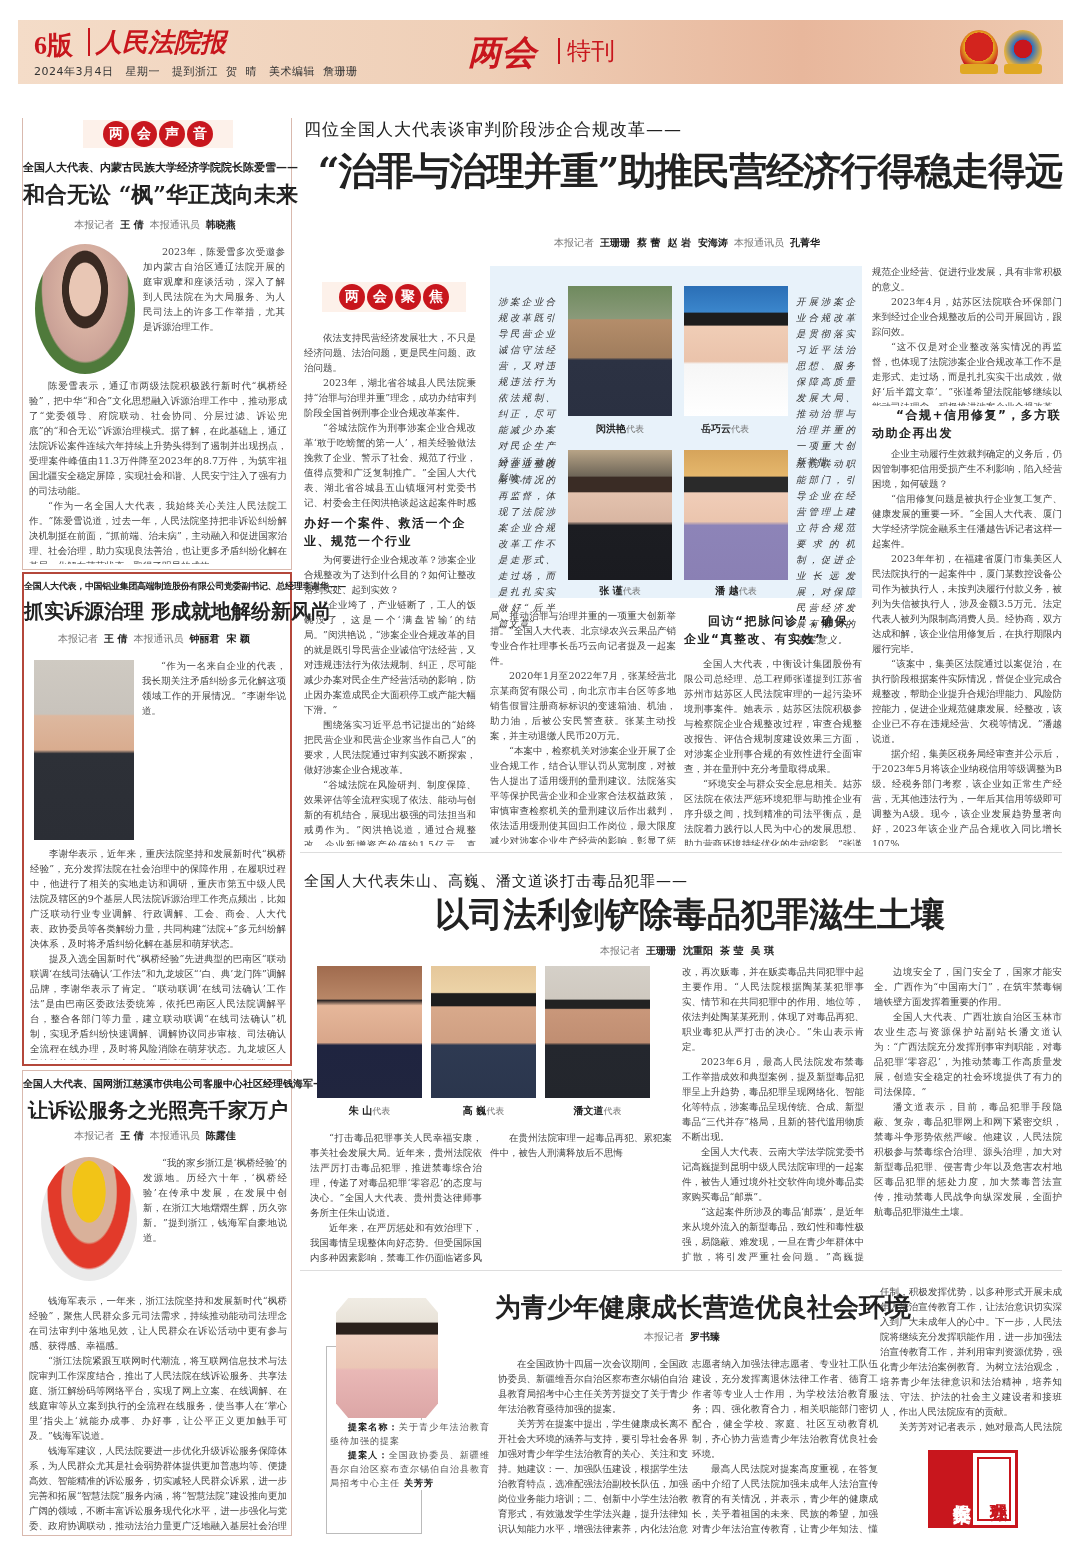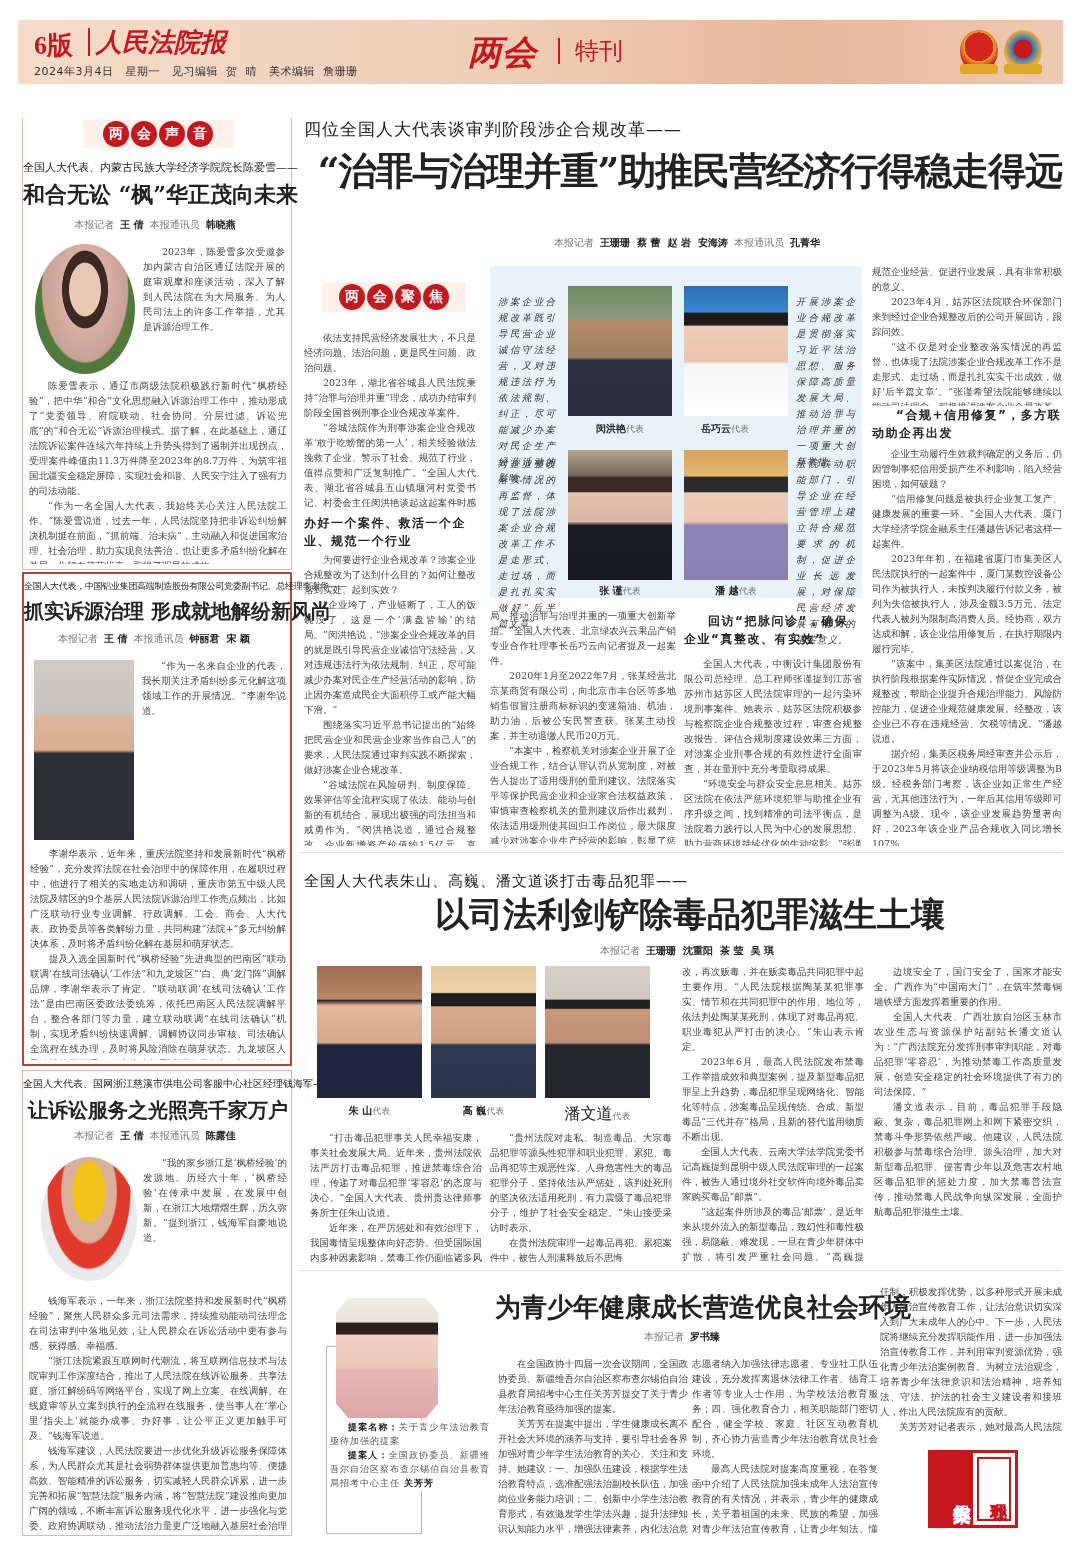--- a/index.html
+++ b/index.html
@@ -3,50 +3,50 @@
 <meta charset="utf-8">
 <style>
 *{box-sizing:border-box;margin:0;padding:0}
 body{width:1080px;height:1552px;background:#fff;font-family:"DejaVu Serif","Liberation Serif",serif;color:#333;position:relative;overflow:hidden}
 .abs{position:absolute}
 .masthead{left:18px;top:20px;width:1045px;height:64px;background:linear-gradient(90deg,#f4dcc8 0%,#efcfb7 45%,#e8b79c 75%,#eec9b0 100%)}
 .ban-ed{left:16px;top:8px;font-size:26px;color:#c8161d;font-weight:bold;font-family:"Liberation Serif",serif}
 .ban-paper{left:70px;top:8px;font-size:26px;color:#c8161d;font-family:"DejaVu Serif",serif;font-style:italic;font-weight:bold;border-left:2px solid #c8161d;padding-left:6px;line-height:28px}
 .ban-line{left:16px;top:44px;font-size:11px;color:#333;font-family:"DejaVu Sans",sans-serif;letter-spacing:0.5px;white-space:pre}
 .ban-lh{left:450px;top:10px;font-size:34px;color:#c8161d;font-weight:bold;font-style:italic;font-family:"DejaVu Serif",serif}
-.ban-tk{left:540px;top:18px;font-size:24px;color:#c8161d;font-family:"DejaVu Sans",sans-serif;border-left:2px solid #c8161d;padding-left:15px;line-height:26px}
+.ban-tk{left:540px;top:18px;font-size:24px;color:#c8161d;font-family:"DejaVu Sans",sans-serif;border-left:2px solid #c8161d;padding-left:7px;line-height:26px}
 .emblem{width:38px;height:42px;border-radius:50%;top:10px}
 .em1{left:942px;background:radial-gradient(circle at 50% 40%,#d3241e 45%,#e4a820 46%,#c8161d 70%)}
 .em2{left:986px;background:radial-gradient(circle at 50% 45%,#c8161d 30%,#2f6fbf 32%,#e3b040 62%)}
 .em1:after,.em2:after{content:"";position:absolute;left:0;right:0;bottom:-2px;height:10px;background:#e0a824;border-radius:3px}
 .col{font-size:9.5px;line-height:15px;text-align:justify;color:#444}
 .col p{text-indent:2em}
 .boxred{border:2px solid #b4473b}
 .boxthin{border:1px solid #d9b9ae}
 .badge{height:28px;background:#fdf1ea;display:flex;align-items:center;justify-content:center}
 .circle{width:26px;height:26px;border-radius:50%;background:#c8161d;color:#fff;font-size:14px;display:inline-flex;align-items:center;justify-content:center;margin:0 1px;font-weight:bold}
-.sub{font-family:"DejaVu Sans",sans-serif;font-size:12px;color:#222;font-weight:normal;text-align:center;white-space:nowrap}
+.sub{font-family:"DejaVu Sans",sans-serif;font-size:12px;color:#222;font-weight:bold;text-align:center;white-space:nowrap}
 .ttl{font-family:"DejaVu Serif",serif;font-weight:bold;color:#222;text-align:center;white-space:nowrap}
 .byline{font-size:10px;color:#777;text-align:center;white-space:pre;font-family:"DejaVu Sans",sans-serif}
 .byline b{color:#222;margin:0 6px}
 .photo{background:#8a8a8a;border-radius:50%;overflow:hidden}
 .rect-photo{overflow:hidden}
 .caption{font-size:10px;color:#222;text-align:center;font-weight:bold;font-family:"DejaVu Sans",sans-serif}
 .caption span{font-weight:normal;color:#777;font-size:9px}
 .quote{font-size:9.5px;line-height:16px;color:#333;font-style:italic;letter-spacing:1px;text-align:justify}
 .sechead{font-family:"DejaVu Sans",sans-serif;font-size:12px;font-weight:bold;color:#222;letter-spacing:1.5px;line-height:18px}
 .hr{height:1px;background:#ddd}
 </style>
 </head>
 <body>
 
 <div class="abs masthead">
   <div class="abs ban-ed">6版</div>
   <div class="abs ban-paper">人民法院报</div>
-  <div class="abs ban-line">2024年3月4日   星期一   见习编辑  贺  晴   美术编辑  詹珊珊</div>
+  <div class="abs ban-line">2024年3月4日   星期一   提到浙江  贺  晴   美术编辑  詹珊珊</div>
   <div class="abs ban-lh">两会</div>
   <div class="abs ban-tk">特刊</div>
   <div class="abs emblem em1"></div>
   <div class="abs emblem em2"></div>
 </div>
 
 <div class="abs boxthin" style="left:22px;top:118px;width:270px;height:452px;border-top:none">
   <div class="abs badge" style="left:60px;top:2px;width:150px">
     <span class="circle">两</span>
     <span class="circle">会</span>
@@ -172,28 +172,27 @@
 
 <div class="abs sub" style="left:304px;top:872px;font-size:15px;text-align:left;font-weight:normal;letter-spacing:1px">全国人大代表朱山、高巍、潘文道谈打击毒品犯罪——</div>
 <div class="abs ttl" style="left:380px;top:892px;width:620px;font-size:34px">以司法利剑铲除毒品犯罪滋生土壤</div>
 <div class="abs byline" style="left:300px;top:944px;width:780px"><span>本报记者</span><b>王珊珊  沈重阳  茶 莹  吴 琪</b></div>
 
 <div class="abs rect-photo" style="left:317px;top:966px;width:105px;height:132px;background:linear-gradient(180deg,#a06b4e 0%,#b98767 25%,#2a2424 26%,#e6b79a 30%,#d8a68a 58%,#1f2440 60%,#20253e 100%)"></div>
 <div class="abs caption" style="left:317px;top:1104px;width:105px"><span style="font-weight:bold;color:#222;font-size:10px">朱  山</span><span>代表</span></div>
 <div class="abs rect-photo" style="left:431px;top:966px;width:105px;height:132px;background:linear-gradient(180deg,#e5c79a 0%,#ecd3a7 20%,#1d1d1d 21%,#1d1d1d 30%,#d8a98b 31%,#cf9f82 58%,#2e3a52 60%,#2b364d 100%)"></div>
 <div class="abs caption" style="left:431px;top:1104px;width:105px"><span style="font-weight:bold;color:#222;font-size:10px">高  巍</span><span>代表</span></div>
 <div class="abs rect-photo" style="left:545px;top:966px;width:105px;height:132px;background:linear-gradient(180deg,#d5d0c8 0%,#cfc9c0 25%,#222 26%,#222 32%,#c9977a 33%,#c08e72 58%,#24272e 60%,#23262c 100%)"></div>
-<div class="abs caption" style="left:545px;top:1104px;width:105px"><span style="font-weight:normal;color:#222;font-size:16px">潘文道</span><span>代表</span></div>
+<div class="abs caption" style="left:545px;top:1104px;width:105px"><span style="font-weight:bold;color:#222;font-size:10px">潘文道</span><span>代表</span></div>
 
 <div class="abs col" style="left:310px;top:1130px;width:172px;height:132px;overflow:hidden">
   <p>“打击毒品犯罪事关人民幸福安康，事关社会发展大局。近年来，贵州法院依法严厉打击毒品犯罪，推进禁毒综合治理，传递了对毒品犯罪‘零容忍’的态度与决心。”全国人大代表、贵州贵达律师事务所主任朱山说道。</p>
   <p>近年来，在严厉惩处和有效治理下，我国毒情呈现整体向好态势。但受国际国内多种因素影响，禁毒工作仍面临诸多风险挑战。</p>
 </div>
 <div class="abs col" style="left:490px;top:1130px;width:182px;height:132px;overflow:hidden">
-  <p>“贵州法院对走私、制造毒品、大宗毒品犯罪等源头性犯罪和职业犯罪、累犯、毒品再犯等主观恶性深、人身危害性大的毒品犯罪分子，坚持依法从严惩处，该判处死刑的坚决依法适用死刑，有力震慑了毒品犯罪分子，维护了社会安全稳定。”朱山接受采访时表示。</p>
   <p>在贵州法院审理一起毒品再犯、累犯案件中，被告人刑满释放后不思悔</p>
 </div>
 <div class="abs col" style="left:682px;top:964px;width:182px;height:300px;overflow:hidden">
   <p style="text-indent:0">改，再次贩毒，并在贩卖毒品共同犯罪中起主要作用。“人民法院根据陶某某犯罪事实、情节和在共同犯罪中的作用、地位等，依法判处陶某某死刑，体现了对毒品再犯、职业毒犯从严打击的决心。”朱山表示肯定。</p>
   <p>2023年6月，最高人民法院发布禁毒工作举措成效和典型案例，提及新型毒品犯罪呈上升趋势，毒品犯罪呈现网络化、智能化等特点，涉案毒品呈现传统、合成、新型毒品“三代并存”格局，且新的替代滥用物质不断出现。</p>
   <p>全国人大代表、云南大学法学院党委书记高巍提到昆明中级人民法院审理的一起案件，被告人通过境外社交软件向境外毒品卖家购买毒品“邮票”。</p>
   <p>“这起案件所涉及的毒品‘邮票’，是近年来从境外流入的新型毒品，致幻性和毒性极强，易隐蔽、难发现，一旦在青少年群体中扩散，将引发严重社会问题。”高巍提及，“本案还有个突出的特点，毒品是通过邮寄方式入境的，目前，‘互联网+物流’已成为新精神活性物质通过境外流入我国的方式。”</p>
 </div>
 <div class="abs col" style="left:874px;top:964px;width:188px;height:300px;overflow:hidden">
   <p>边境安全了，国门安全了，国家才能安全。广西作为“中国南大门”，在筑牢禁毒铜墙铁壁方面发挥着重要的作用。</p>

